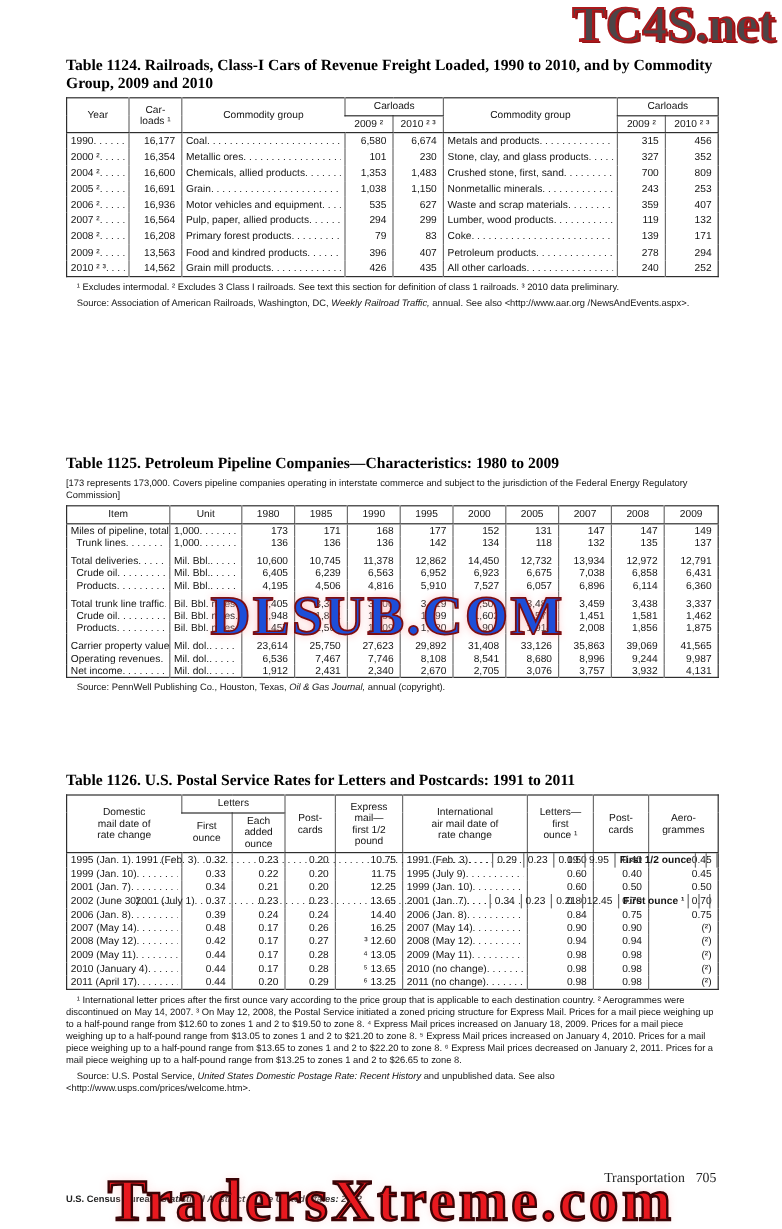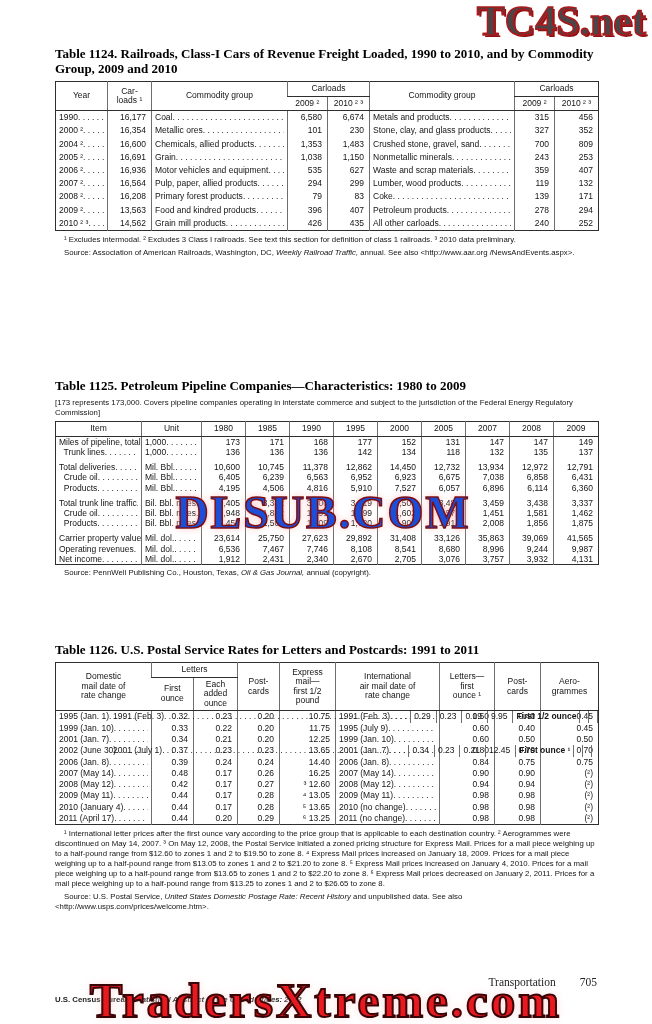--- a/index.html
+++ b/index.html
@@ -35,21 +35,21 @@
   .cf { display:flex; align-items:baseline; width:100%; }
   .cf .txt { white-space:pre; flex:0 0 auto; }
   .cf .ldr { flex:1 1 auto; overflow:hidden; white-space:nowrap; }
   .cf .ldr::before { content:" . . . . . . . . . . . . . . . . . . . . . . . . . . . . . . . . . . . . . . . . . . . . . . . . . . . ."; }
 
   .fn { font-size:7.8px; line-height:10px; margin:4px 0 0 0; text-indent:9px; }
   .src { margin-top:3px; }
 
   .footer-right { position:absolute; right:55px; top:976px; font-family:"Liberation Serif", serif;
                   font-size:11.5px; color:#222; }
-  .footer-right .pg { margin-left:24px; }
+  .footer-right .pg { margin-left:9px; }
   .footer-left { position:absolute; left:55px; top:995px; font-size:7.8px; color:#222;font-weight:bold; }
 
   .wm { position:absolute; font-family:"Liberation Serif", serif; font-weight:700; white-space:nowrap;
         z-index:9; pointer-events:none; }
   .wm-top { top:-3px; right:6px; font-size:42px; color:#4c4547;
             -webkit-text-stroke:1.5px #ac181b; text-shadow:2px 2px 0 #8f1316; }
   .wm-mid { top:486px; left:50%; transform:translateX(-51%); font-size:46px; letter-spacing:2px;
             color:#1d4ed8; -webkit-text-stroke:1.5px #7d0d10; text-shadow:0 0 7px rgba(255,175,175,0.95); }
   .wm-bot { bottom:-5px; left:50%; transform:translateX(-50%); font-size:49px; letter-spacing:3px;
             color:#e8191f; -webkit-text-stroke:2px #3a0406; text-shadow:0 0 8px rgba(255,205,205,0.85); }
@@ -153,21 +153,21 @@
             <td class="lbl">
               <div class="cf">
                 <span class="txt">Chemicals, allied products</span>
                 <span class="ldr"></span>
               </div>
             </td>
             <td class="num">1,353</td>
             <td class="num">1,483</td>
             <td class="lbl">
               <div class="cf">
-                <span class="txt">Crushed stone, gravel, sand</span>
+                <span class="txt">Crushed stone, first, sand</span>
                 <span class="ldr"></span>
               </div>
             </td>
             <td class="num">700</td>
             <td class="num">809</td>
           </tr>
           <tr>
             <td class="lbl">
               <div class="cf">
                 <span class="txt">2005 ²</span>

